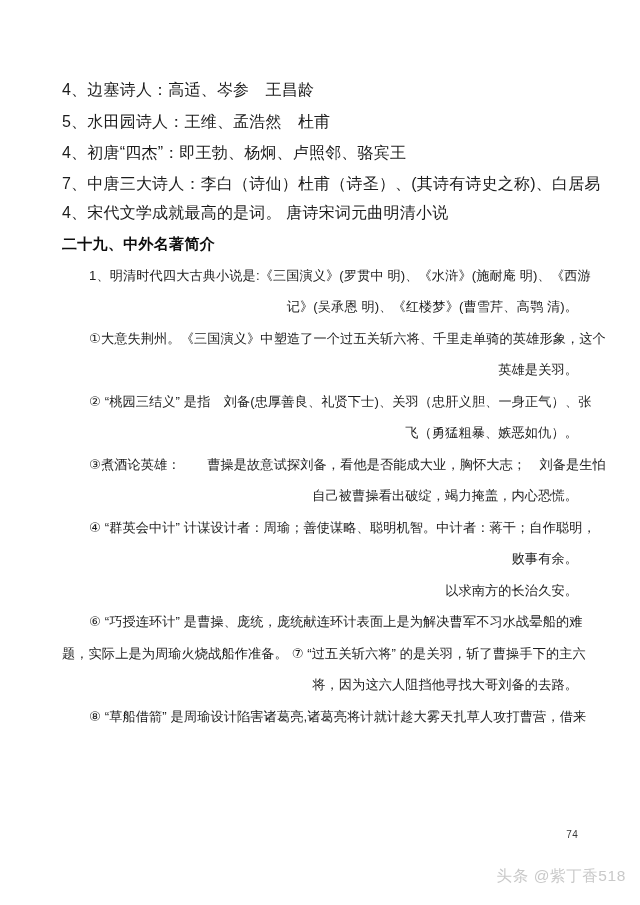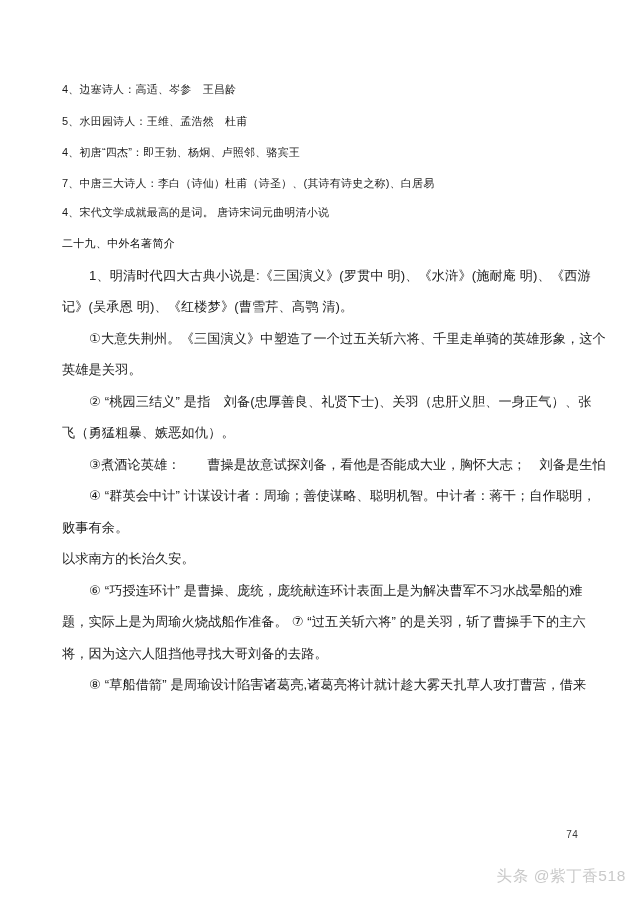--- a/index.html
+++ b/index.html
@@ -18,47 +18,48 @@
     overflow: hidden;
     box-sizing: border-box;
   }
   #content {
     position: absolute;
     left: 62px;
     top: 74px;
     width: 516px;
   }
   .line {
-    font-size: 11px;
+    font-size: 16px;
     line-height: 31.5px;
     color: #1c1c1c;
     letter-spacing: 0.2px;
     white-space: nowrap;
     text-align: left;
   }
   .line.tight {
     line-height: 29px;
   }
   .heading {
-    font-size: 11px;
-    font-weight: normal;
+    font-size: 15px;
+    font-weight: bold;
     line-height: 33px;
     color: #0d0d0d;
     letter-spacing: 0.3px;
     white-space: nowrap;
   }
   .para {
     font-size: 13.2px;
     line-height: 31.5px;
     color: #1c1c1c;
     letter-spacing: 0.1px;
   }
   .para .ln {
     display: block;
     white-space: nowrap;
+    text-align: right;
   }
   .indent {
     display: inline-block;
     width: 27px;
   }
   #page-number {
     position: absolute;
     right: 62px;
     top: 829px;
     font-size: 10px;
@@ -101,20 +102,21 @@
       <span class="ln">英雄是关羽。</span>
     </div>
 
     <div class="para">
       <span class="ln"><span class="indent"></span><span>② “桃园三结义” 是指　刘备(忠厚善良、礼贤下士)、关羽（忠肝义胆、一身正气）、张</span></span>
       <span class="ln">飞（勇猛粗暴、嫉恶如仇）。</span>
     </div>
 
     <div class="para">
       <span class="ln"><span class="indent"></span><span>③煮酒论英雄：　　曹操是故意试探刘备，看他是否能成大业，胸怀大志；　刘备是生怕</span></span>
+      <span class="ln">自己被曹操看出破绽，竭力掩盖，内心恐慌。</span>
     </div>
 
     <div class="para">
       <span class="ln"><span class="indent"></span><span>④ “群英会中计” 计谋设计者：周瑜；善使谋略、聪明机智。中计者：蒋干；自作聪明，</span></span>
       <span class="ln">败事有余。</span>
     </div>
 
     <div class="para">
       <span class="ln">以求南方的长治久安。</span>
     </div>

